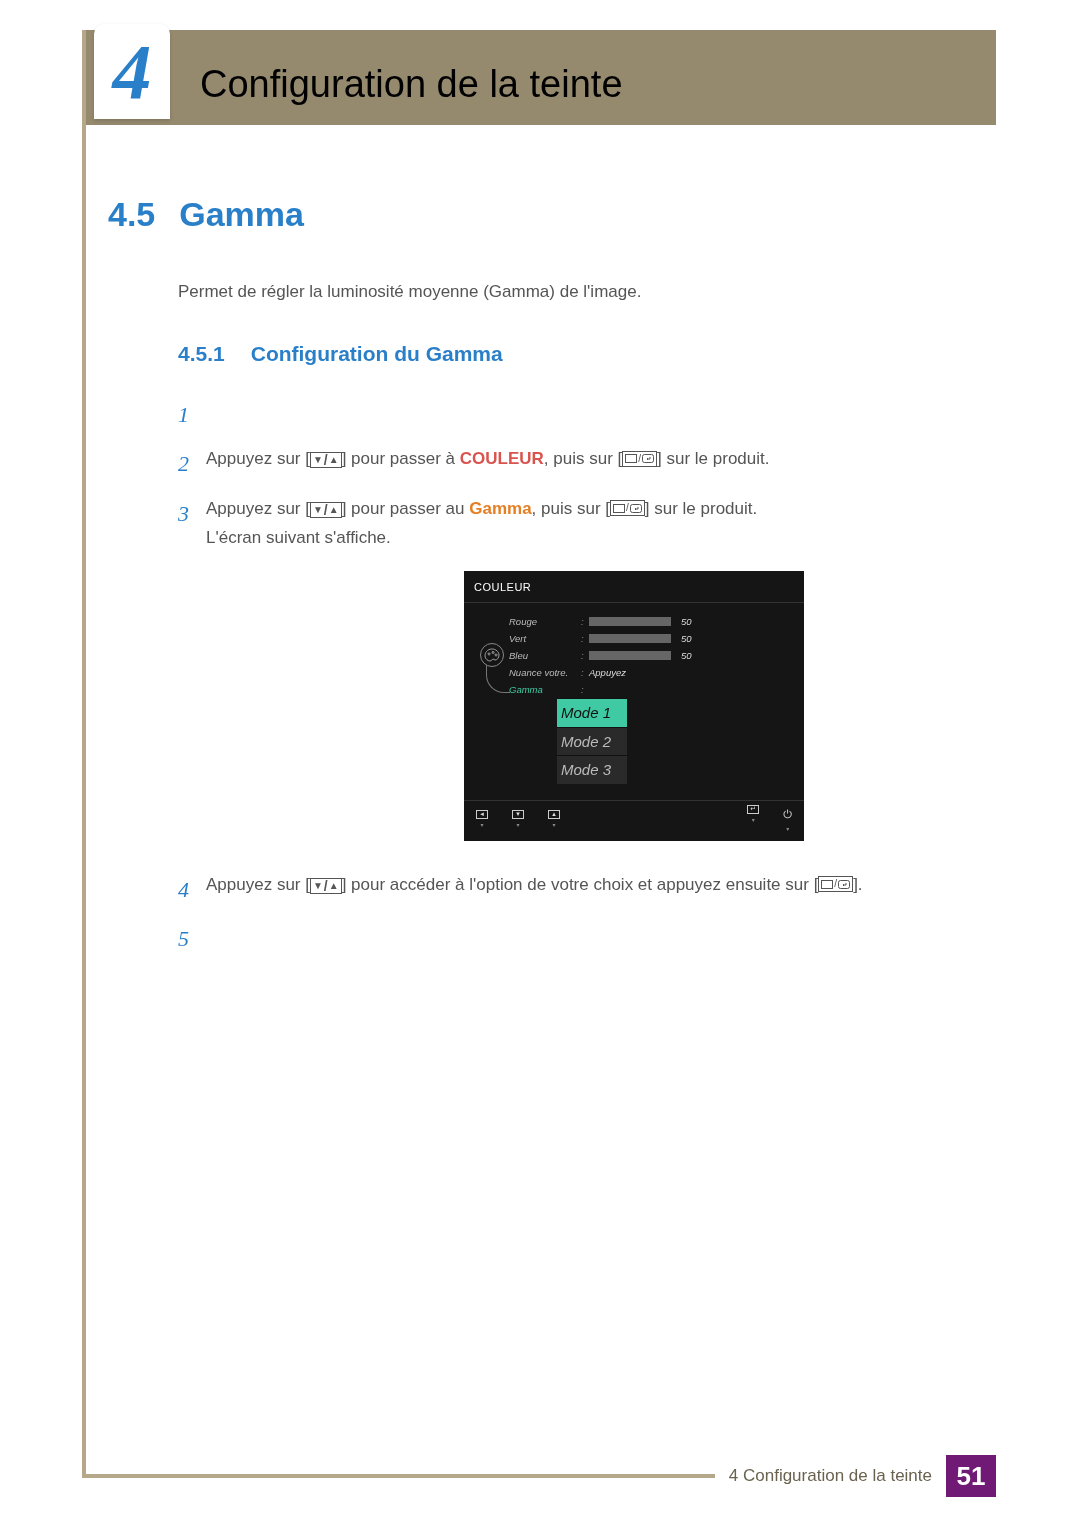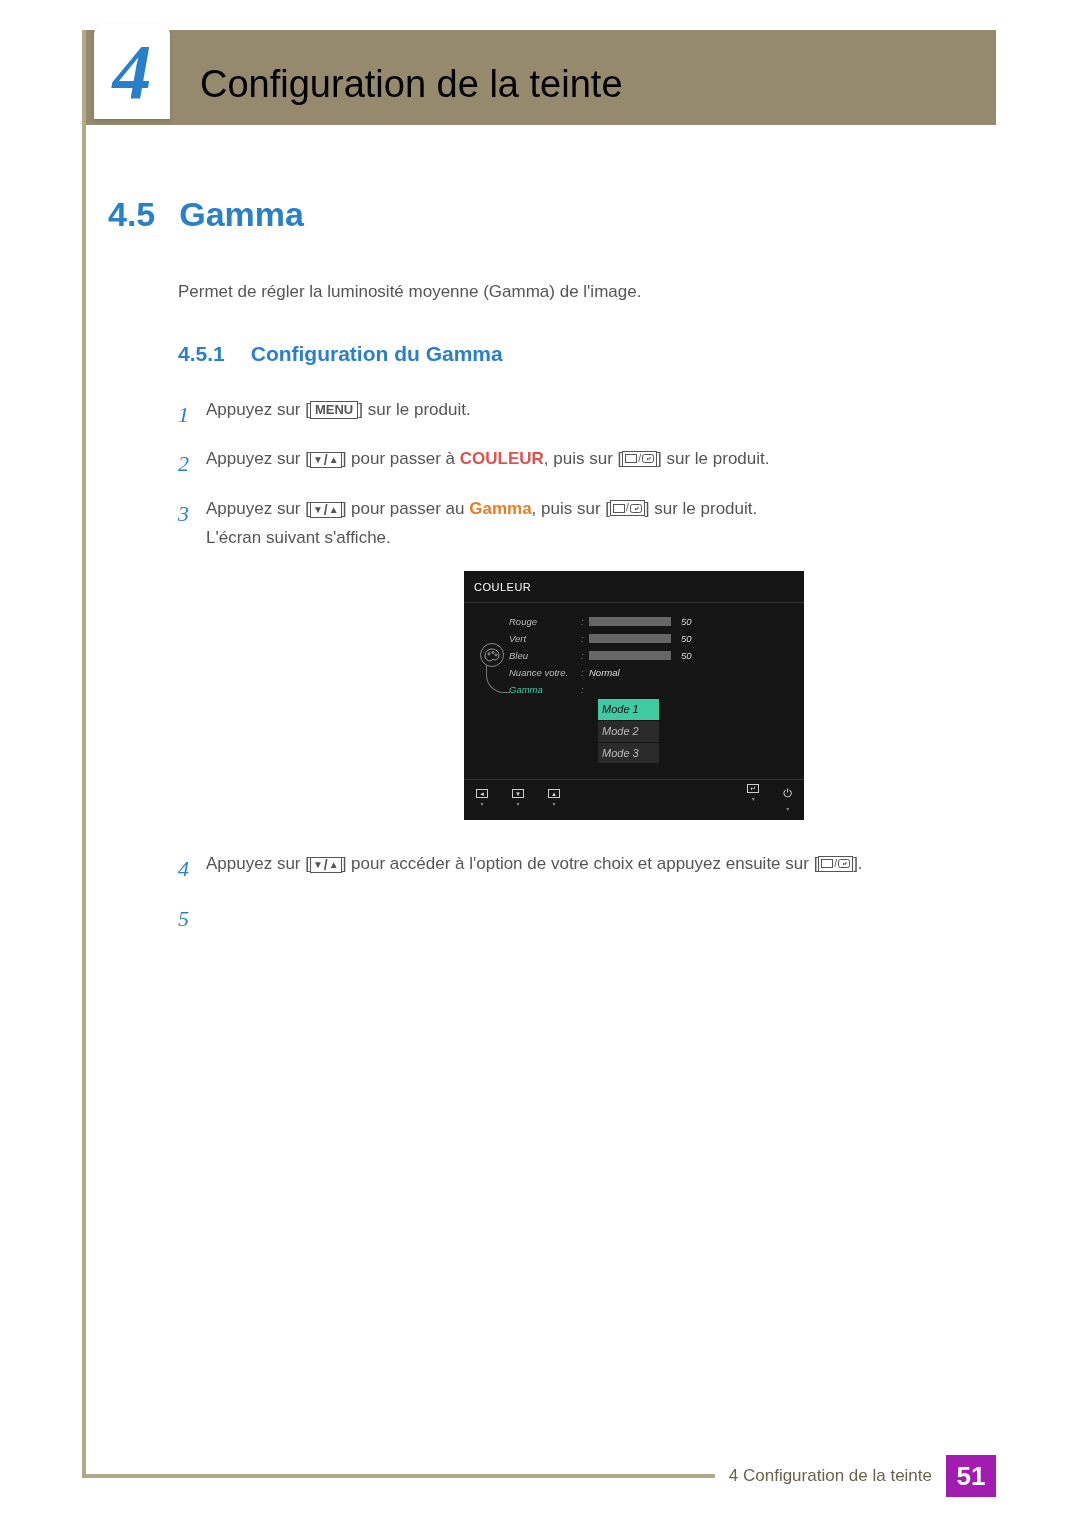--- a/index.html
+++ b/index.html
@@ -199,23 +199,23 @@
   .osd-row .colon { width: 8px; color: #888; }
   .osd-row .bar {
     width: 82px;
     height: 9px;
     background: #666;
   }
   .osd-row .bar .fill { height: 100%; background: #ddd; width: 50%; }
   .osd-row .val { margin-left: 10px; color: #ddd; }
   .osd-row .txtval { color: #ddd; font-size: 9.5px; }
   .osd-dropdown {
-    margin-left: 89px;
-    width: 61px;
-    font-size: 11px;
+    margin-left: 48px;
+    width: 70px;
+    font-size: 15px;
   }
   .osd-dropdown .opt {
     padding: 1px 4px;
     background: #2a2a2a;
     color: #bbb;
     border-top: 1px solid #111;
   }
   .osd-dropdown .opt.selected {
     background: #3fcaa3;
     color: #111;
@@ -259,21 +259,21 @@
     background: #b5a78a;
   }
   .footer-text {
     font-size: 17px;
     color: #6a624f;
     padding: 0 14px;
   }
   .footer-page {
     width: 50px;
     height: 42px;
-    background: #a21caf;
+    background: #701a75;
     color: #fff;
     font-size: 26px;
     font-weight: bold;
     display: flex;
     align-items: center;
     justify-content: center;
   }
 </style>
 </head>
 <body>
@@ -293,23 +293,20 @@
   <p class="intro-text">Permet de régler la luminosité moyenne (Gamma) de l'image.</p>
 
   <h3 class="subsection-heading">
     <span class="subnum">4.5.1</span><span>Configuration du Gamma</span>
   </h3>
 
   <div class="steps">
 
     <div class="step">
       <span class="step-num">1</span>
-      <span class="step-body">
-        <span>Appuyez sur [</span><span class="menu-btn">MENU</span><span>] sur le produit.</span>
-      </span>
     </div>
 
     <div class="step">
       <span class="step-num">2</span>
       <span class="step-body">
         <span>Appuyez sur [</span><span class="arrow-btn">▼<span class="sep">/</span>▲</span><span>] pour passer à </span><span class="highlight-red">COULEUR</span><span>, puis sur [</span><span class="enter-btn"><svg width="12" height="9" viewBox="0 0 12 9">
               <rect x="0.5" y="0.5" width="11" height="8" fill="none" stroke="#555"></rect>
             </svg>/<svg width="12" height="9" viewBox="0 0 12 9">
               <rect x="0.5" y="0.5" width="11" height="8" rx="2" fill="none" stroke="#555"></rect>
               <path d="M8 3 v2 h-3 m1 -1 l-1 1 l1 1" fill="none" stroke="#555" stroke-width="1"></path>
@@ -355,21 +352,21 @@
               </div>
               <div class="osd-row">
                 <span class="lbl">Bleu</span>
                   <span class="colon">:</span>
                 <span class="bar"><span class="fill"></span></span>
                 <span class="val">50</span>
               </div>
               <div class="osd-row">
                 <span class="lbl">Nuance votre.</span>
                   <span class="colon">:</span>
-                <span class="txtval">Normal</span>
+                <span class="txtval">Appuyez</span>
               </div>
               <div class="osd-row active">
                 <span class="lbl">Gamma</span>
                   <span class="colon">:</span>
               </div>
               <div class="osd-dropdown">
                 <div class="opt selected">Mode 1</div>
                 <div class="opt">Mode 2</div>
                 <div class="opt">Mode 3</div>
               </div>

